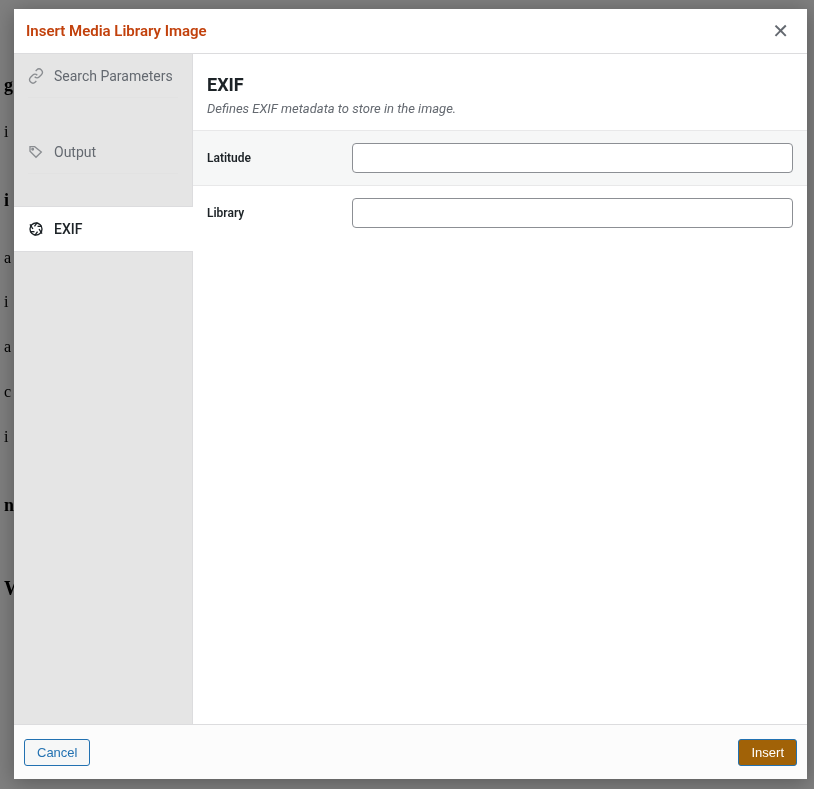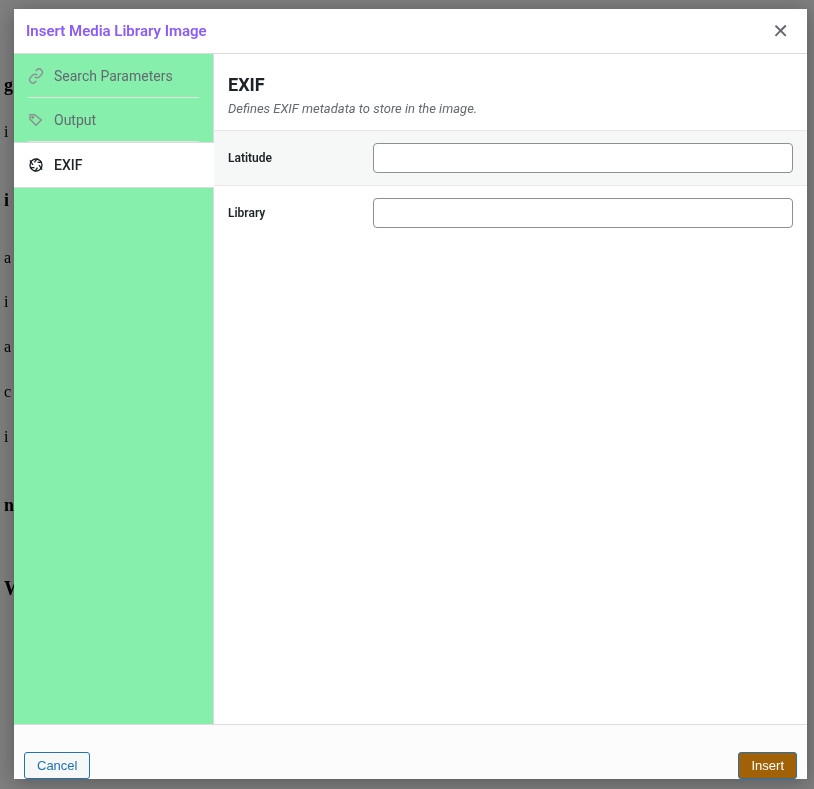--- a/index.html
+++ b/index.html
@@ -44,40 +44,41 @@
       border-bottom: 1px solid #dcdcde;
       display: flex;
       align-items: center;
       justify-content: space-between;
       padding: 0 12px;
       background: #fff;
     }
     .modal-title {
       font-size: 15px;
       font-weight: 600;
-      color: #8b5cf6;
+      color: #c2410c;
     }
     .close-btn {
       font-size: 20px;
       color: #646970;
       cursor: pointer;
       padding: 2px 6px;
       line-height: 1;
     }
     .modal-body {
       flex: 1;
       display: flex;
       overflow: hidden;
     }
     .sidebar {
-      width: 200px;
-      background: #86efac;
+      width: 179px;
+      background: #e5e5e5;
       border-right: 1px solid #dcdcde;
       display: flex;
       flex-direction: column;
+      gap: 32px;
     }
     .sidebar-item {
       display: flex;
       align-items: center;
       gap: 10px;
       padding: 14px 14px;
       font-size: 14px;
       color: #646970;
       cursor: pointer;
       position: relative;
@@ -147,21 +148,21 @@
       border: 1px solid #8c8f94;
       border-radius: 4px;
       padding: 0 8px;
       font-size: 14px;
       background: #fff;
     }
     .modal-footer {
       height: 55px;
       border-top: 1px solid #dcdcde;
       display: flex;
-      align-items: flex-end;
+      align-items: center;
       justify-content: space-between;
       padding: 0 10px;
       background: #fcfcfc;
     }
     .btn {
       font-size: 13px;
       padding: 5px 12px;
       border-radius: 3px;
       cursor: pointer;
       border: 1px solid;

